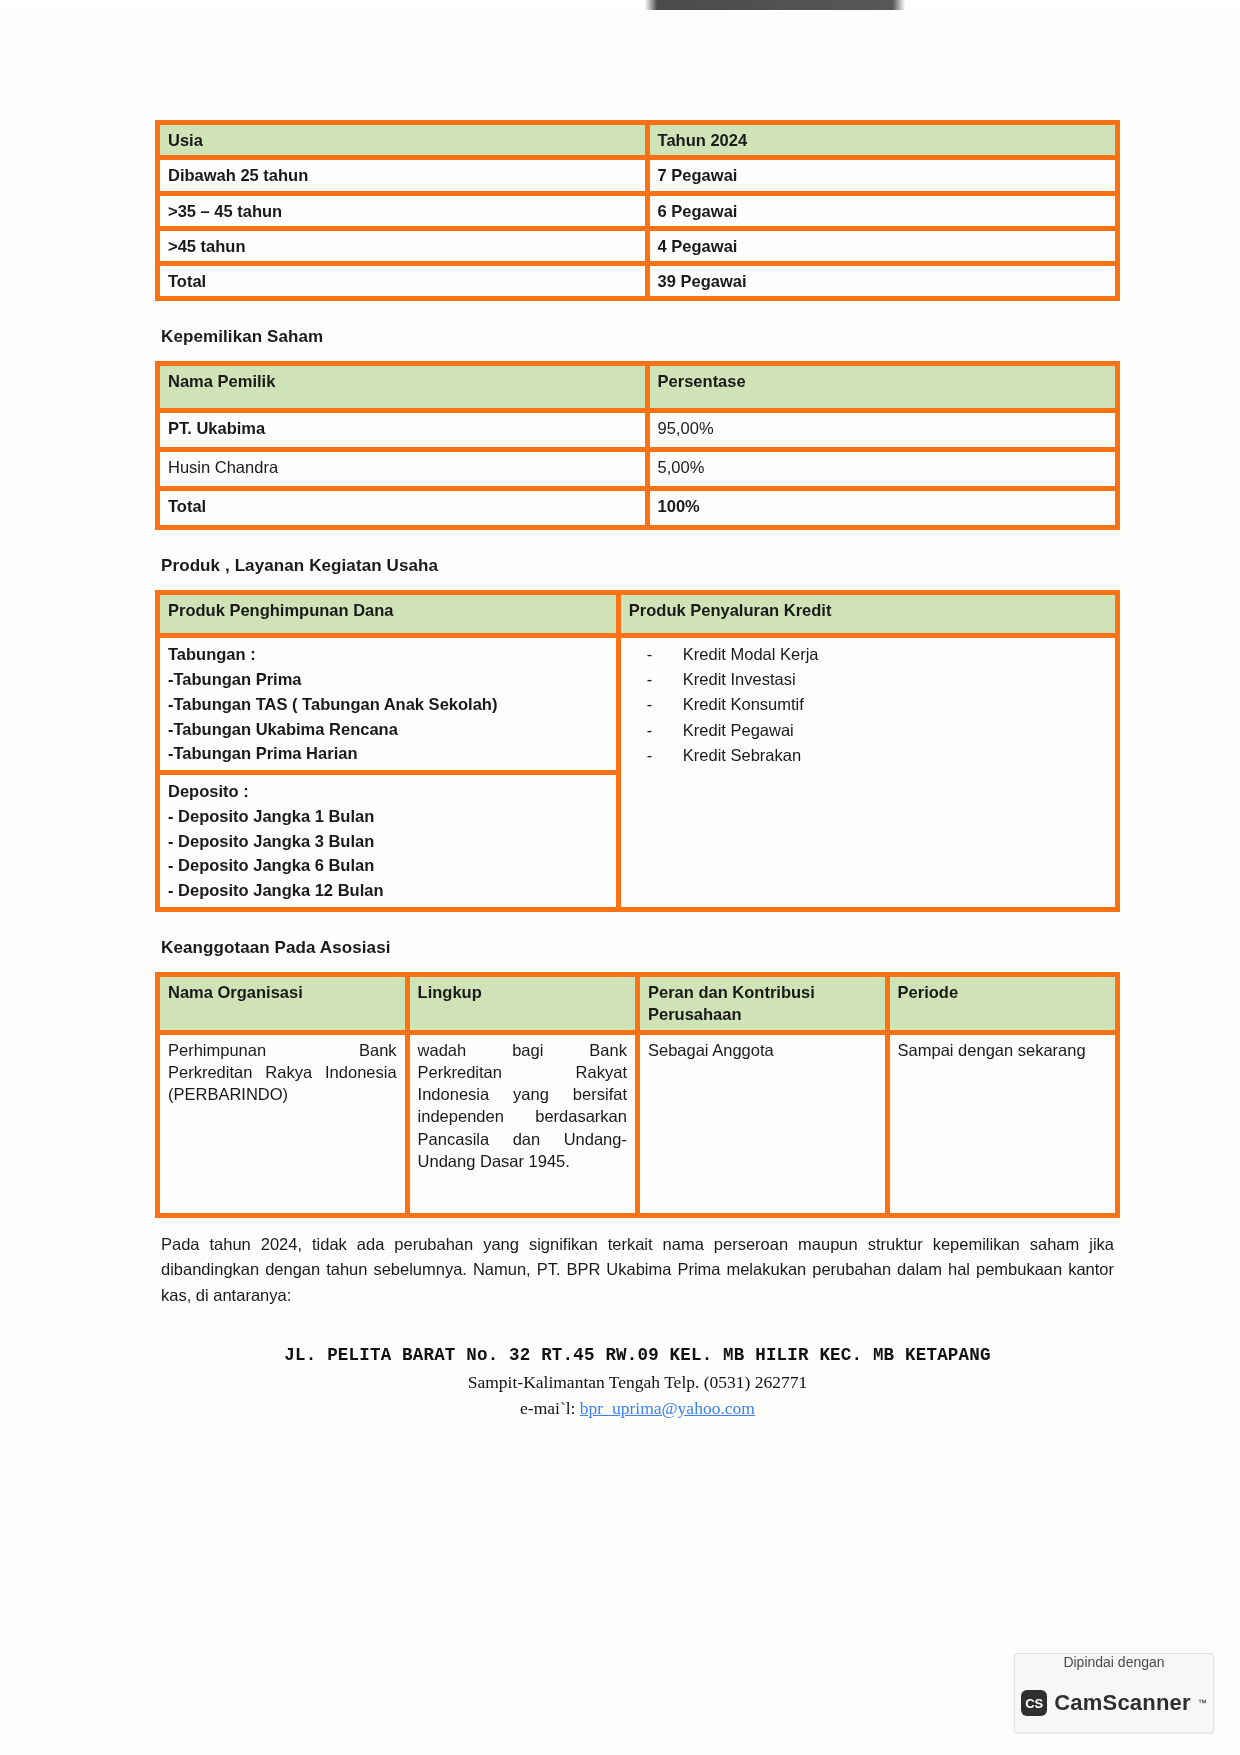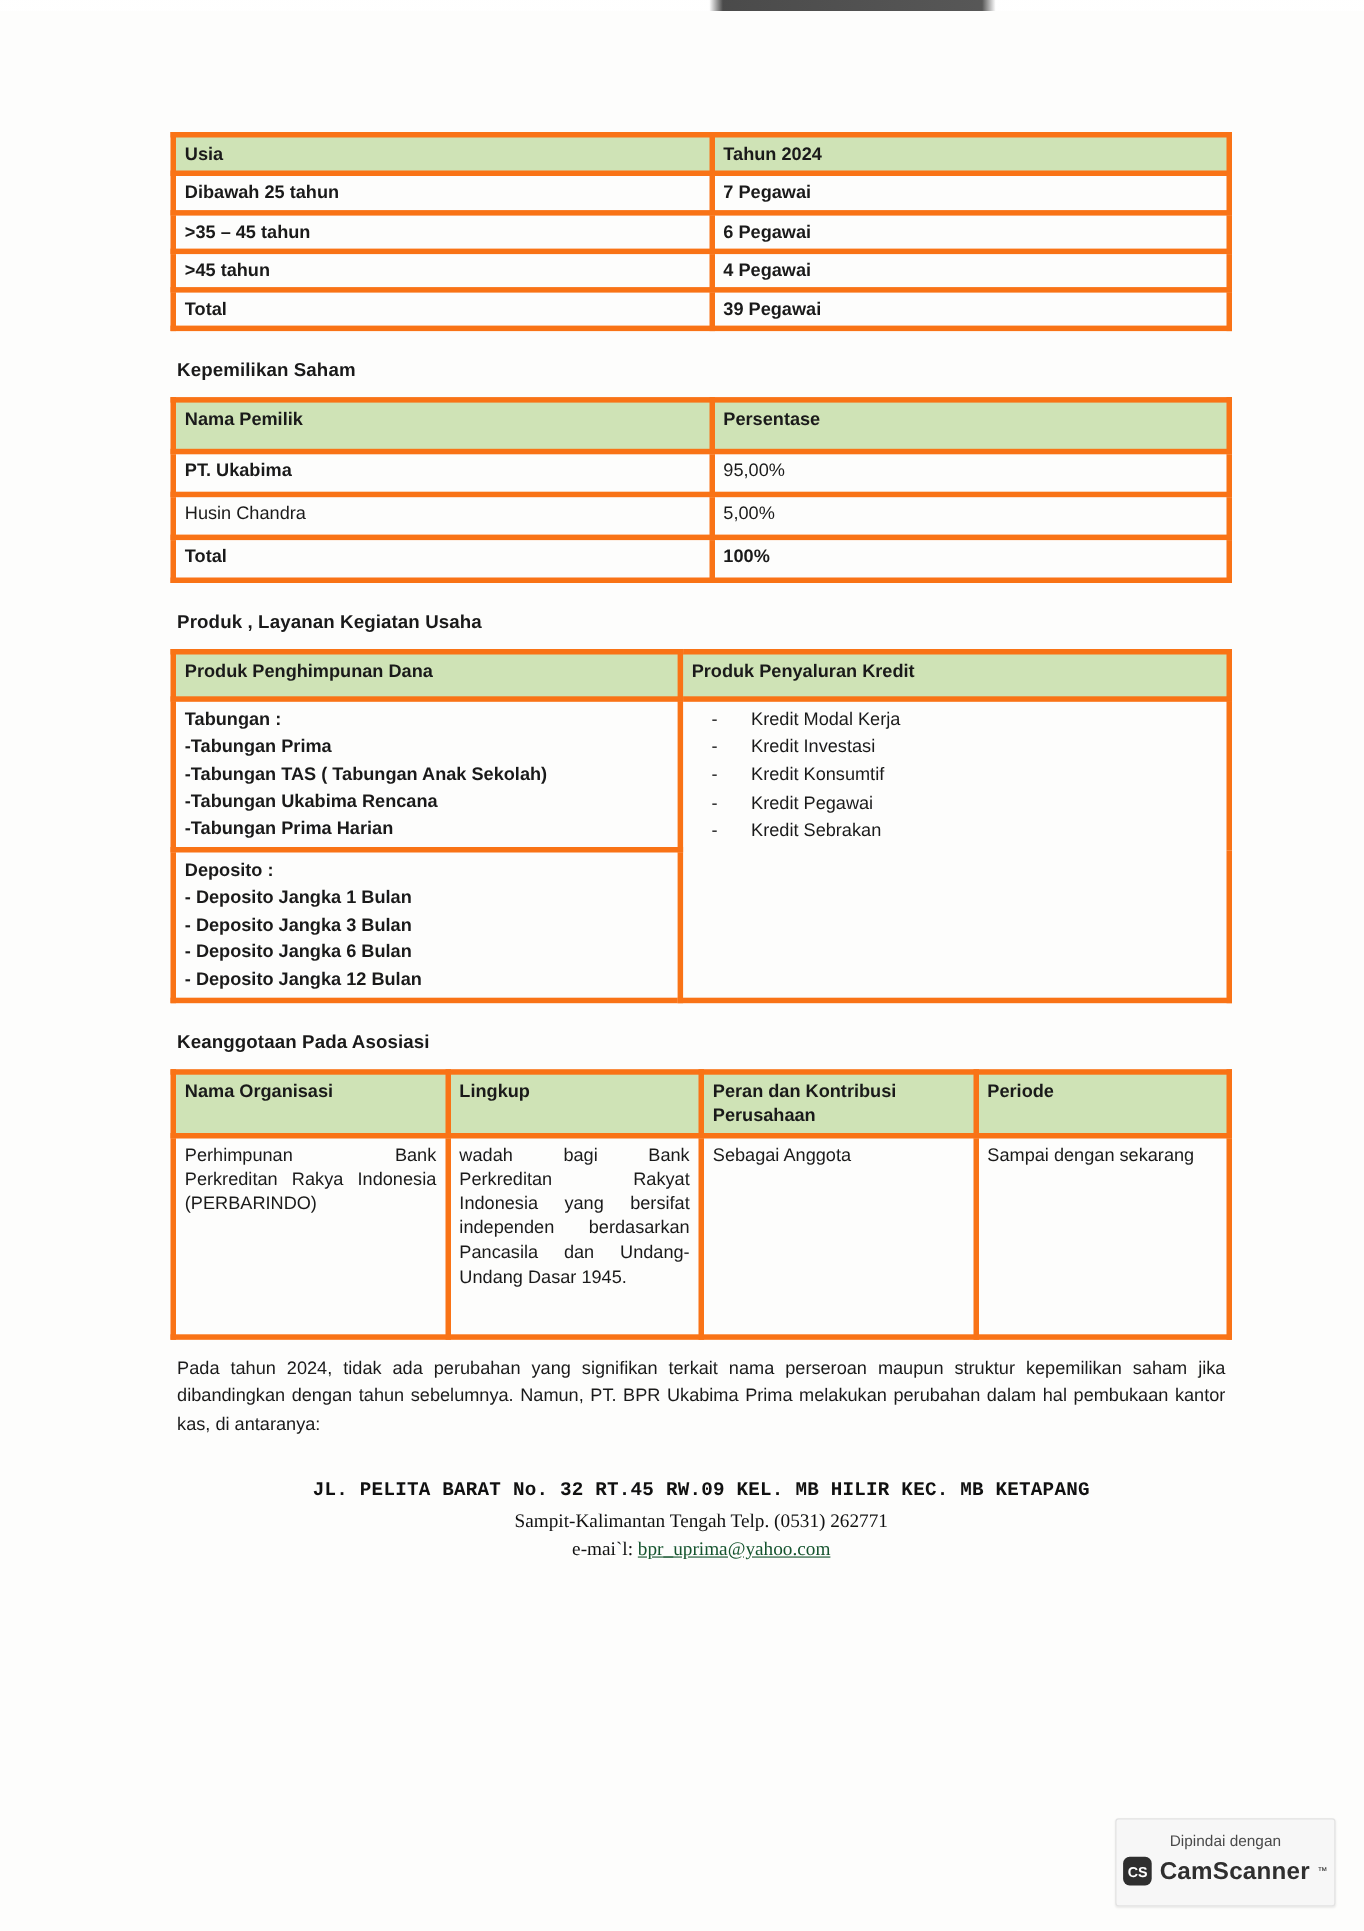--- a/index.html
+++ b/index.html
@@ -106,49 +106,48 @@
   .footer {
     margin-top: 34px;
     text-align: center;
     font-family: "Liberation Serif", serif;
     font-size: 17.5px;
     line-height: 1.5;
     color: #111;
   }
   .footer .l1 { font-weight: bold; letter-spacing: .2px; font-family: Liberation Mono, monospace; }
   .footer .mail a {
-    color: #14532d;
+    color: #3b82f6;
     text-decoration: underline;
   }
 
   
   .cam {
     position: absolute;
     right: 26px;
     bottom: 22px;
     width: 198px;
     height: 78px;
     background: #f7f7f7;
     border: 1px solid #e2e2e2;
     border-radius: 3px;
     box-shadow: 0 1px 2px rgba(0,0,0,.08);
     font-family: "Liberation Sans", sans-serif;
   }
   .cam .t1 {
     text-align: center;
     font-size: 14px;
     color: #4a4a4a;
-    margin-top: 11px;
   }
   .cam .t2 {
     display: flex;
     align-items: center;
     justify-content: center;
     gap: 7px;
-    margin-top: 7px;
+    margin-top: 20px;
   }
   .cam .badge {
     width: 26px; height: 26px;
     border-radius: 6px;
     background: #2f2f2f;
     color: #fff;
     font-size: 13px;
     font-weight: bold;
     display: flex; align-items: center; justify-content: center;
   }

